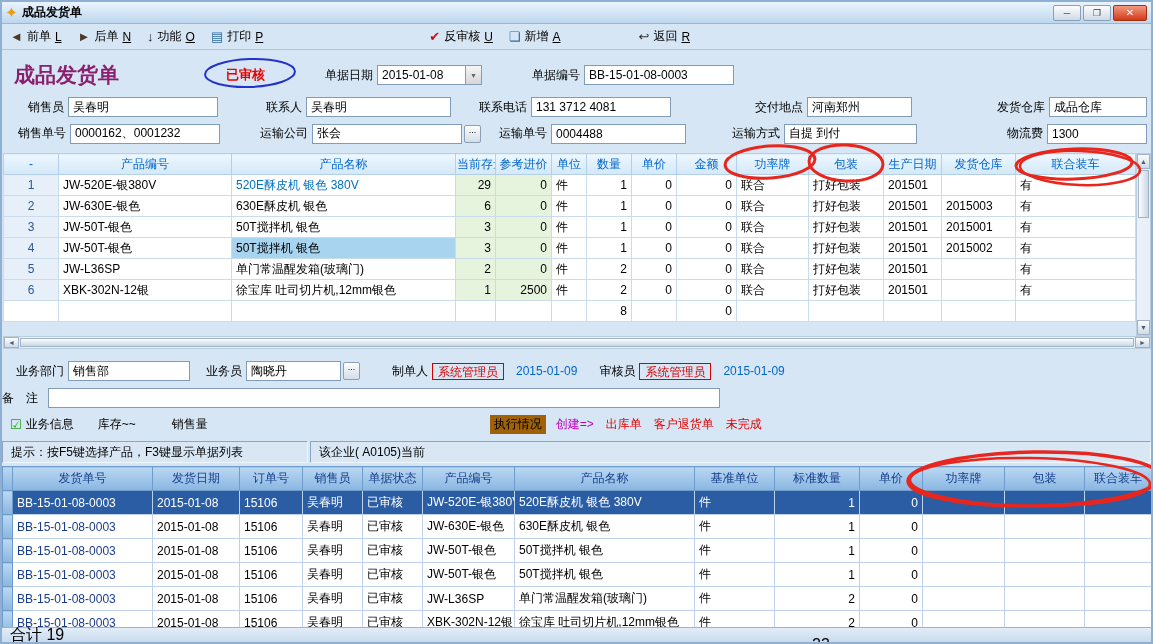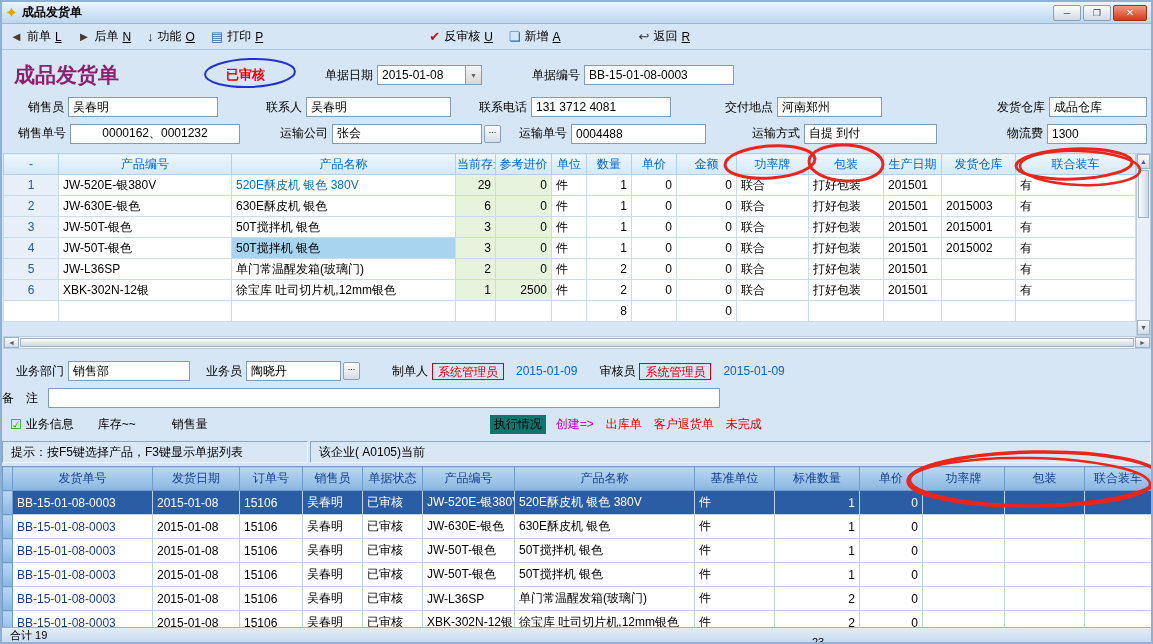--- a/index.html
+++ b/index.html
@@ -72,41 +72,41 @@
     font-size:7px;color:#45617d;display:flex;align-items:center;justify-content:center;cursor:pointer;}
   .sb-thumb-h{flex:1;margin:1px;background:linear-gradient(#fdfdfd,#c8d6e4);border:1px solid #9fb4c8;cursor:pointer;}
   
   .biz-row{height:24px;margin-top:10px;display:flex;align-items:center;padding-left:14px;}
   .stamp{color:#d40000;border:1px solid #d40000;padding:0 5px;height:17px;line-height:16px;white-space:nowrap;cursor:pointer;}
   .blue-date{color:#0066cc;margin:0 14px 0 12px;white-space:nowrap;}
   .remark-row{height:22px;margin-top:4px;display:flex;align-items:center;}
   .links-row{height:22px;margin-top:4px;display:flex;align-items:center;padding-left:8px;}
   .green-check{color:#1e9e1e;font-size:13px;margin-right:4px;}
   .lnk{margin-right:24px;cursor:pointer;white-space:nowrap;}
-  .exec-label{margin-left:258px;background:#0f766e;padding:1px 4px;white-space:nowrap;}
+  .exec-label{margin-left:258px;background:#a16207;padding:1px 4px;white-space:nowrap;}
   .exec-create{color:#c000c0;margin-left:10px;cursor:pointer;white-space:nowrap;}
   .exec-red{color:#e00000;margin-left:12px;cursor:pointer;white-space:nowrap;}
   .hint-row{height:22px;margin-top:6px;display:flex;}
   .panel{border:1px solid;border-color:#8aa6c0 #eef6fd #eef6fd #8aa6c0;background:#d9e7f5;
     height:22px;line-height:20px;padding:0 8px;white-space:nowrap;overflow:hidden;}
   .panel-hint{width:306px;}
   .panel-company{flex:1;margin-left:2px;}
   
   .bgrid{margin-top:3px;height:176px;overflow:hidden;background:#404040;}
   .bottom-tbl{width:1149px;}
   .bottom-tbl th{height:24px;font-weight:normal;color:#143e8a;text-align:center;
     background:linear-gradient(#b9d7f2,#8ab6e2);border:1px solid #6f9cc8;overflow:hidden;white-space:nowrap;cursor:pointer;}
   .bottom-tbl td{height:24px;border:1px solid #bdd2e8;padding:0 4px;overflow:hidden;white-space:nowrap;cursor:default;}
   .b-doc{color:#1a3c8c;}
   .bottom-tbl tr.sel td{background:#2a5da3;color:#fff;}
   .bottom-tbl tr td.b-sel{background:linear-gradient(#b9d7f2,#8ab6e2);border:1px solid #6f9cc8;padding:0;}
   
   .statusbar{position:absolute;left:0;right:0;bottom:0;height:15px;z-index:20;
     background:linear-gradient(#e2edf8,#c9dbee);border-top:1px solid #9ab4cc;
-    display:flex;align-items:center;padding-left:8px;font-size:11px;}
+    display:flex;align-items:center;padding-left:8px;font-size:16px;}
   .sb-qty{position:absolute;left:810px;top:8px;}
   
   .annotations{position:absolute;left:0;top:0;width:1153px;height:644px;pointer-events:none;z-index:30;}
 </style>
 </head>
 <body>
 
 <div class="window">
 
   <div class="titlebar">
@@ -176,29 +176,29 @@
     <input class="input" style="width: 150px;" value="BB-15-01-08-0003">
   </div>
 
   <div class="frow frow1">
     <span class="fld-label">销售员</span>
     <input class="input" style="width: 150px;" value="吴春明">
     <span class="fld-label" style="margin-left:48px">联系人</span>
     <input class="input" style="width: 145px;" value="吴春明">
     <span class="fld-label" style="margin-left:28px">联系电话</span>
     <input class="input" style="width: 140px;" value="131 3712 4081">
-    <span class="fld-label" style="margin-left:54px">交付地点</span>
+    <span class="fld-label" style="margin-left:84px">交付地点</span>
     <input class="input" style="width: 105px;" value="河南郑州">
     <span class="fld-label ml-auto">发货仓库</span>
     <input class="input" style="width: 98px;" value="成品仓库">
   </div>
 
   <div class="frow frow2">
     <span class="fld-label">销售单号</span>
-    <input class="input" style="width: 170px; text-align: center;" value="0000162、0001232">
+    <input class="input" style="width: 150px;" value="0000162、0001232">
     <span class="fld-label" style="margin-left:40px">运输公司</span>
     <input class="input" style="width: 150px;" value="张会">
     <span class="dots-btn">...</span>
     <span class="fld-label" style="margin-left:18px">运输单号</span>
     <input class="input" style="width: 135px;" value="0004488">
     <span class="fld-label" style="margin-left:46px">运输方式</span>
     <input class="input" style="width: 133px;" value="自提 到付">
     <span class="fld-label ml-auto">物流费</span>
     <input class="input" style="width: 100px;" value="1300">
   </div>

